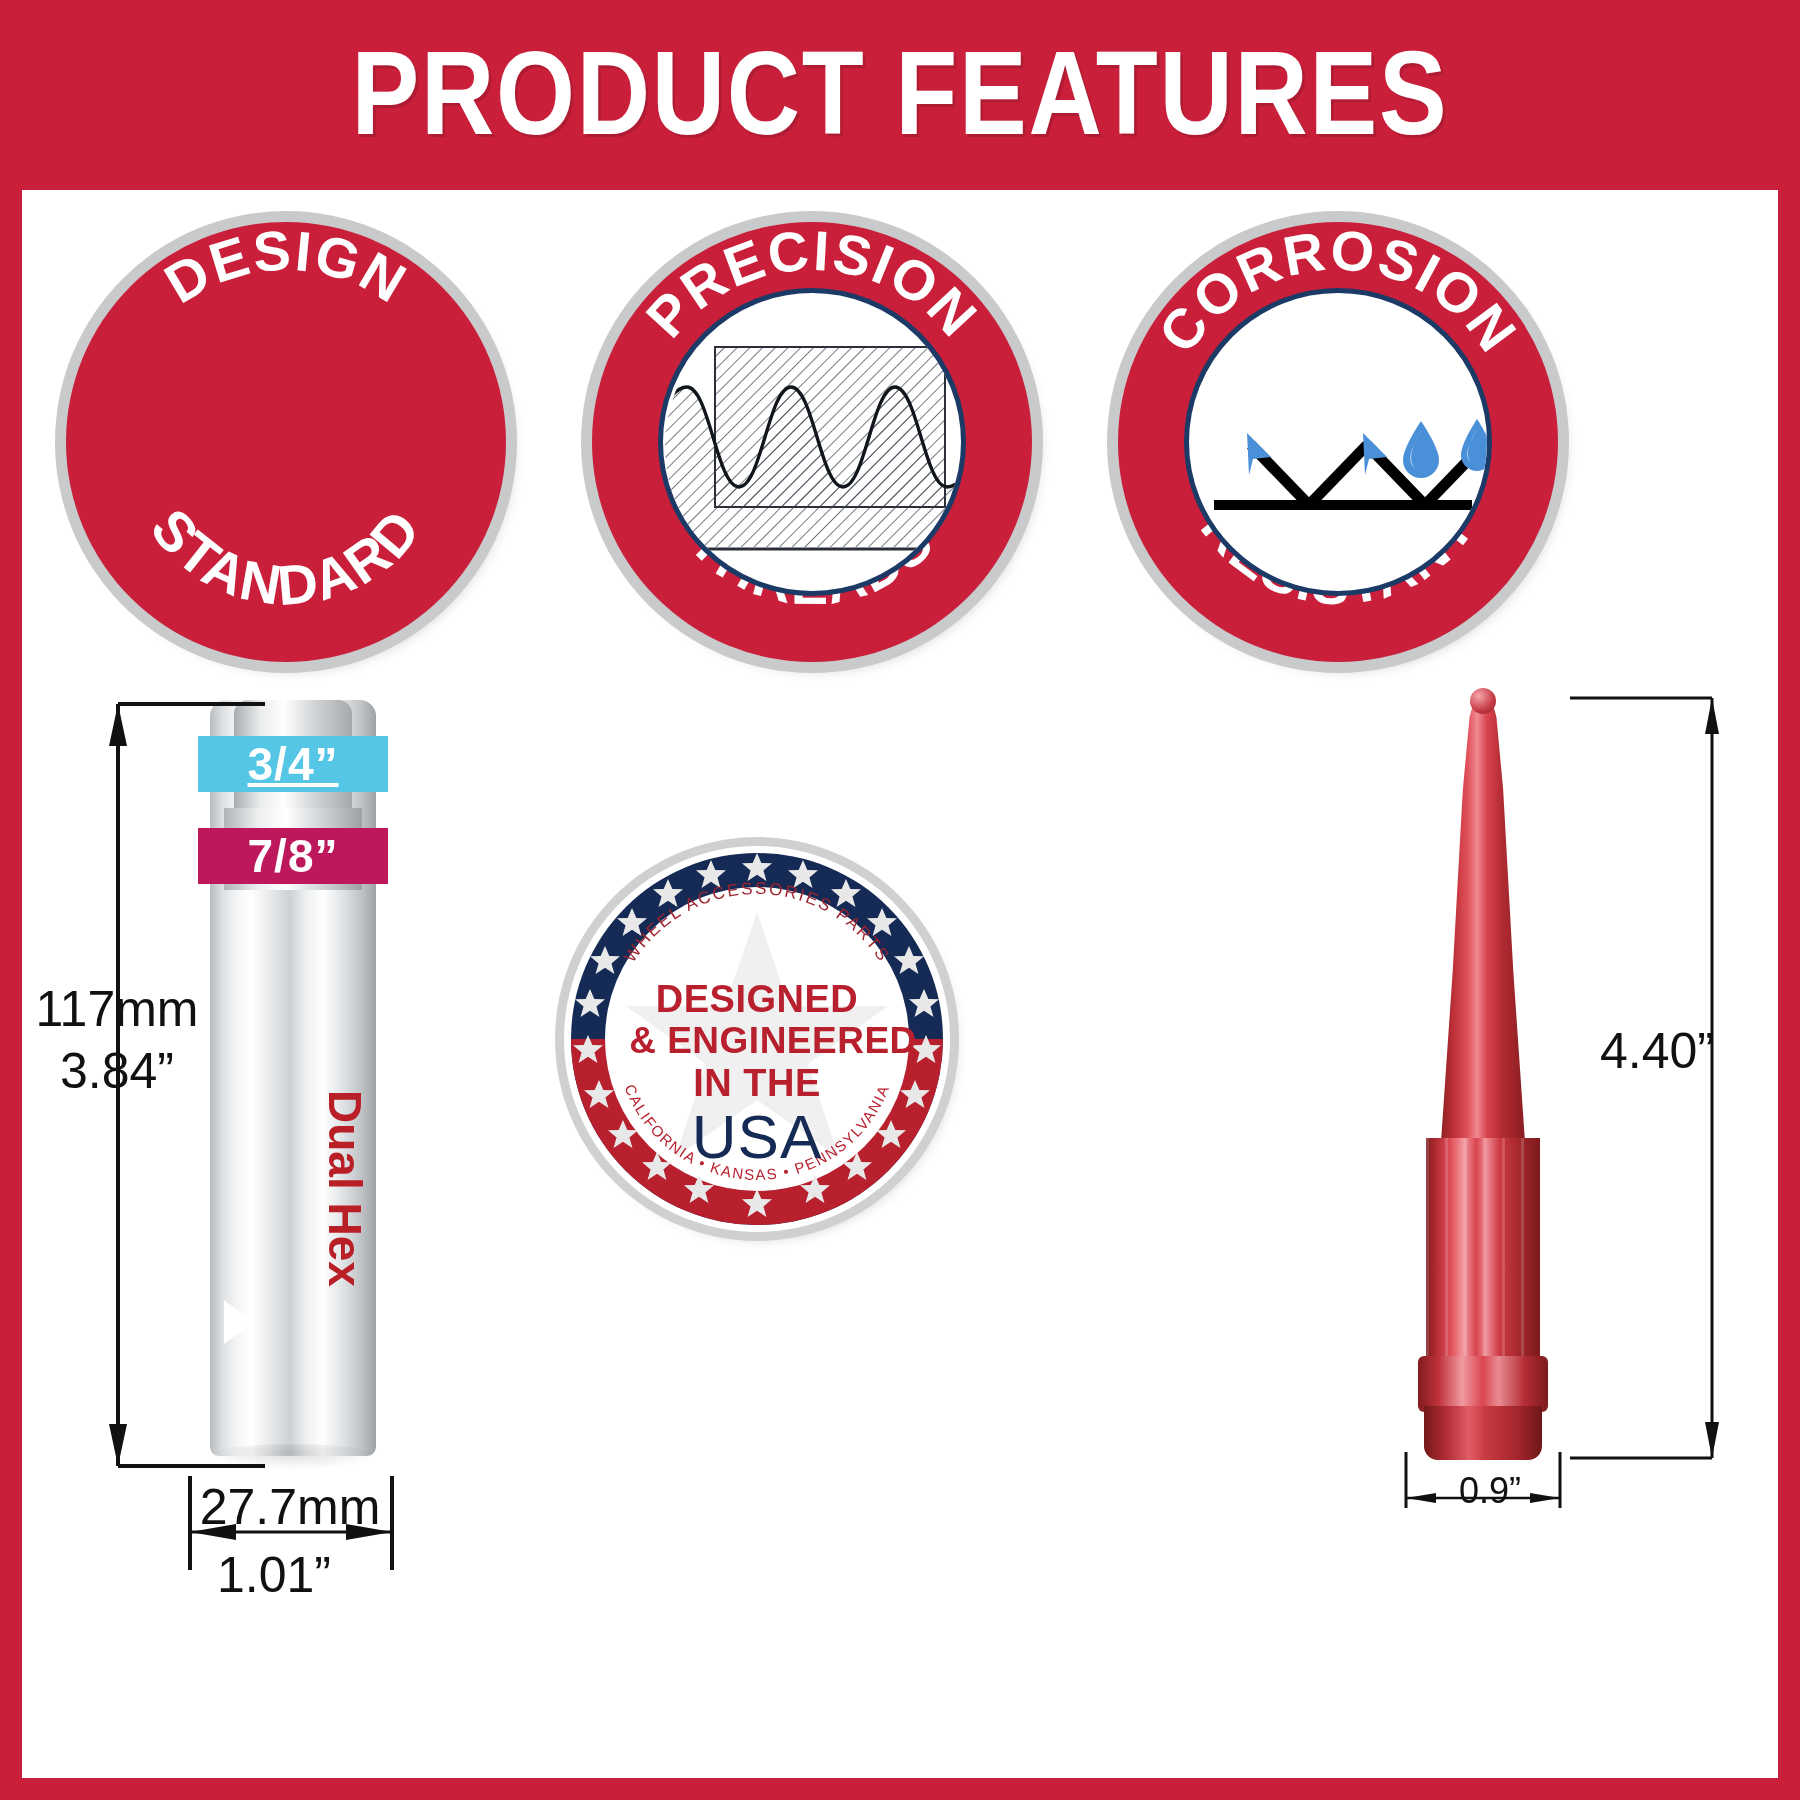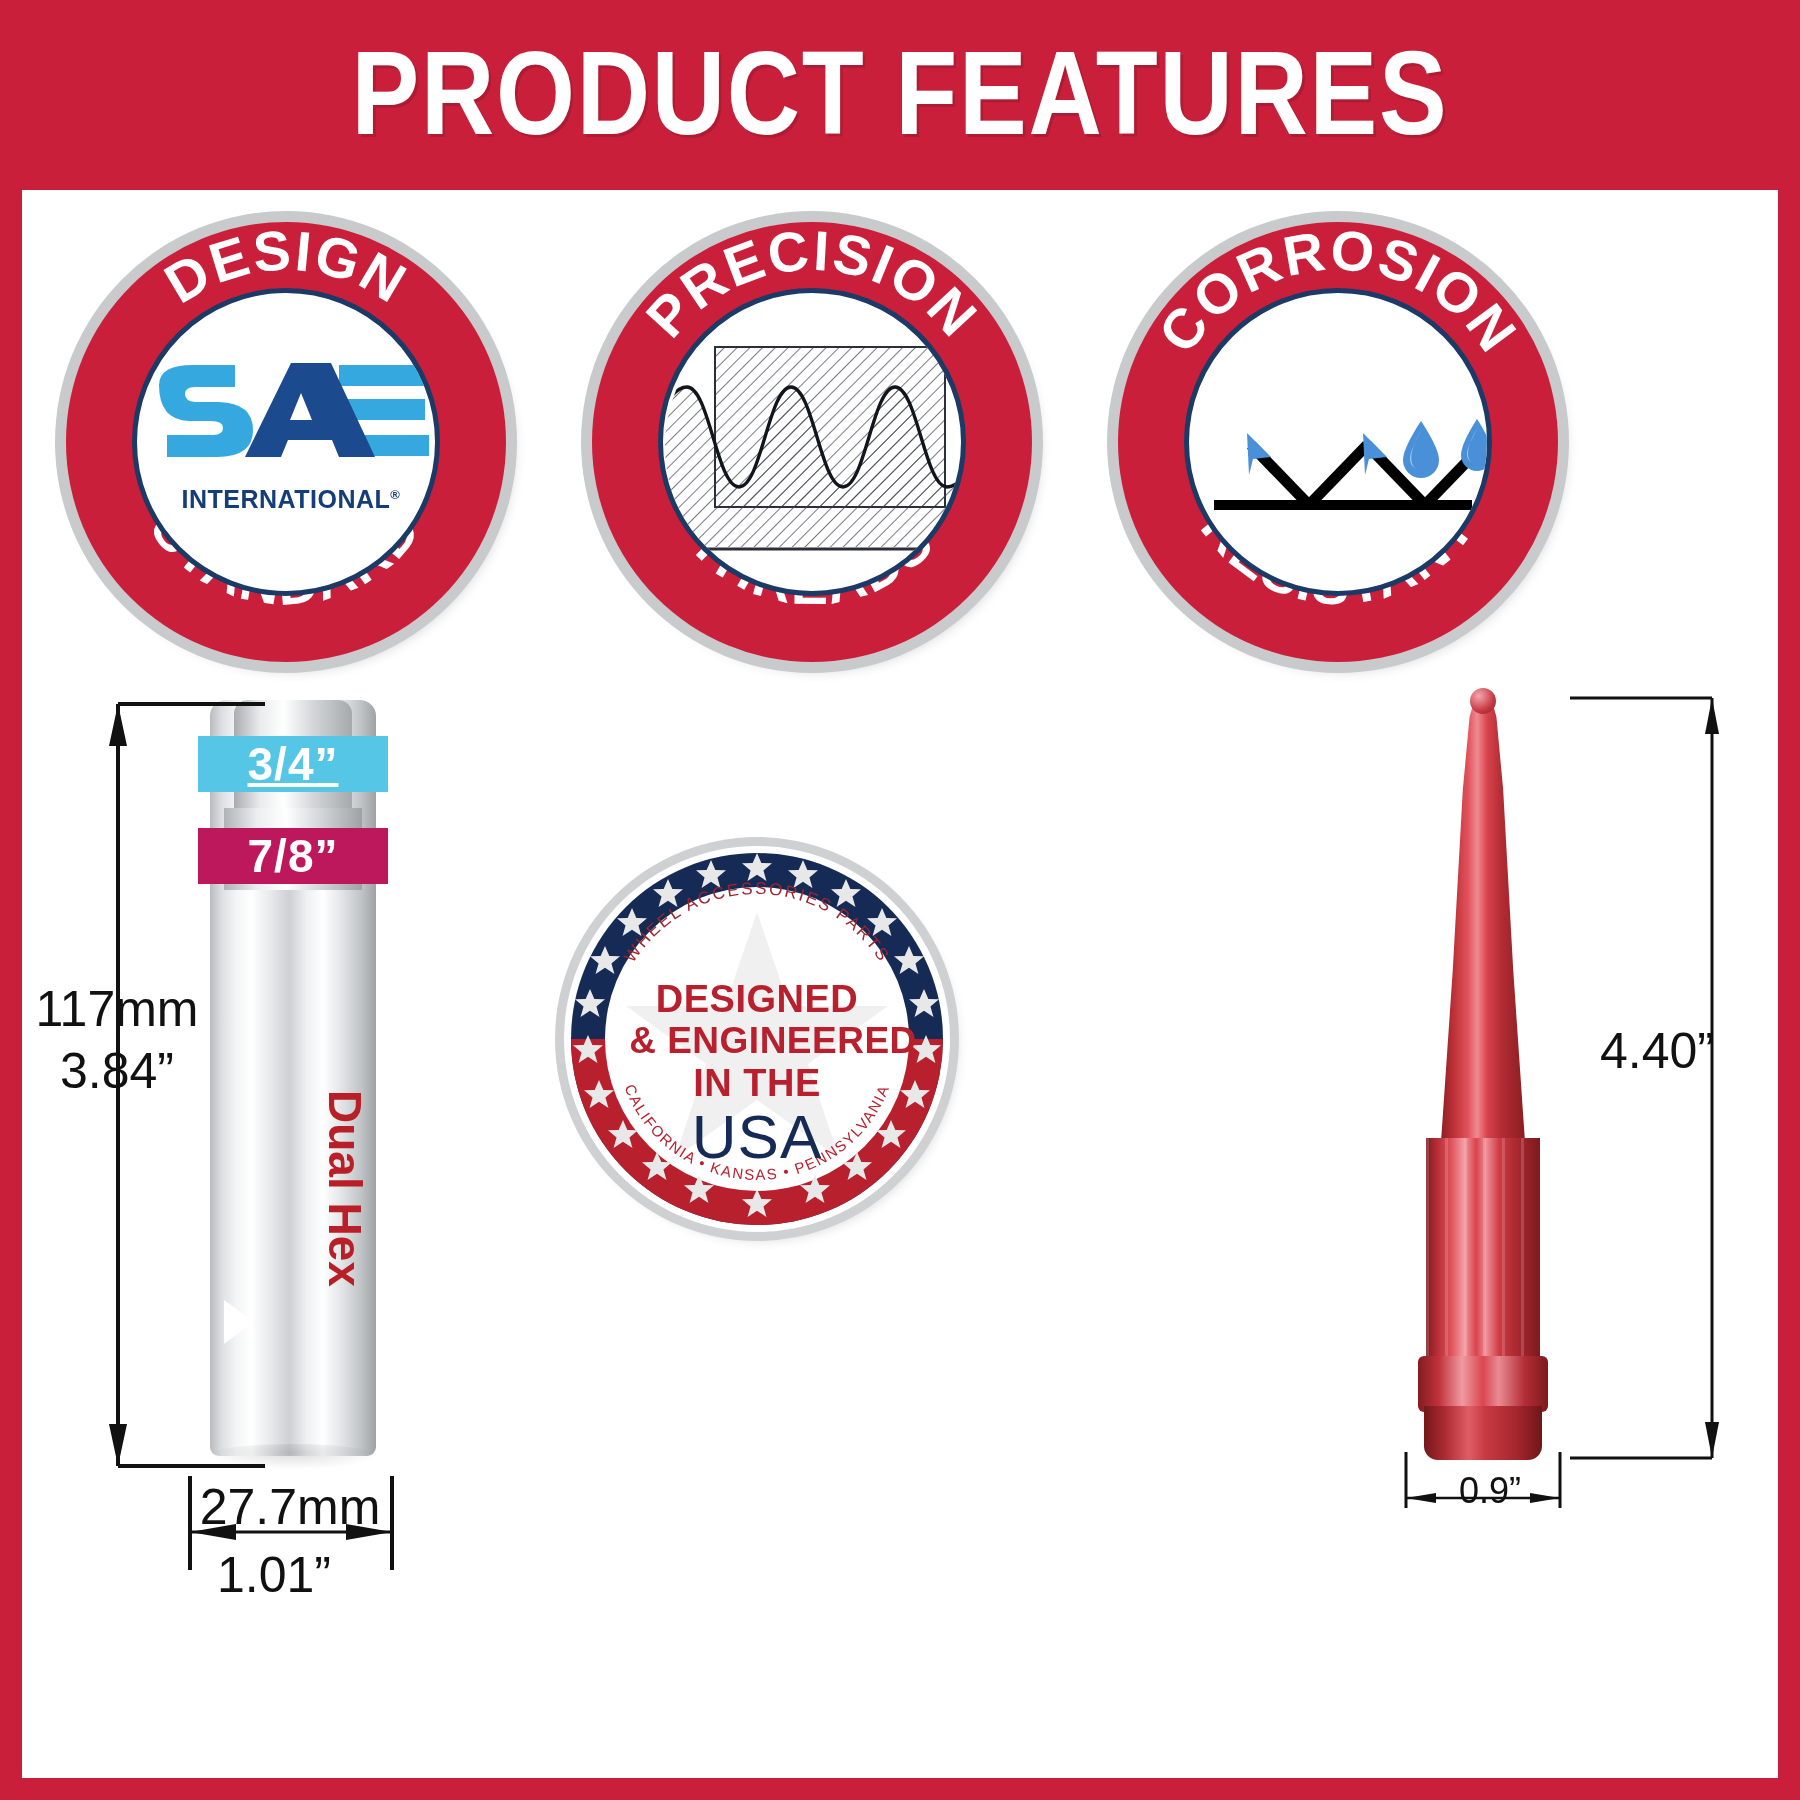--- a/index.html
+++ b/index.html
@@ -120,39 +120,20 @@
 
   <div class="badge" id="badge-sae">
     <svg class="arc-svg" viewBox="0 0 440 440">
       <defs>
         <path id="arcTop1" d="M 48,220 A 172,172 0 0 1 392,220"></path>
         <path id="arcBot1" d="M 58,220 A 162,162 0 0 0 382,220"></path>
       </defs>
       <text text-anchor="middle"><textPath href="#arcTop1" startOffset="50%">DESIGN</textPath></text>
       <text text-anchor="middle"><textPath href="#arcBot1" startOffset="50%">STANDARD</textPath></text>
     </svg>
-    <div class="inner">
-      <div class="sae-wrap">
-        <svg class="sae-mark" viewBox="0 0 300 112">
-
-          <path d="M18 30 q0-20 34-20 h42 v22 h-40 q-10 0-10 7 t10 8 h24 q34 1 34 28 q0 27-36 27 h-50 v-22 h46 q10 0 10-7 t-12-7 h-22 q-30-1-30-36 z" fill="#35a8e0"></path>
-
-          <rect x="198" y="10" width="90" height="21" fill="#35a8e0"></rect>
-          <rect x="198" y="44" width="86" height="21" fill="#35a8e0"></rect>
-          <rect x="198" y="80" width="90" height="21" fill="#35a8e0"></rect>
-
-          <path d="M150 8 h40 l44 94 h-36 l-7-17 h-44 l-7 17 h-36 z M160 38 l-11 27 h22 z" fill="#1b4a8f"></path>
-
-          <rect x="218" y="44" width="70" height="21" fill="#1b4a8f" opacity="0"></rect>
-        </svg>
-        <div class="sae-intl">
-          <span>INTERNATIONAL</span><sup>®</sup>
-        </div>
-      </div>
-    </div>
   </div>
 
   <div class="badge" id="badge-threads">
     <svg class="arc-svg" viewBox="0 0 440 440">
       <defs>
         <path id="arcTop2" d="M 48,220 A 172,172 0 0 1 392,220"></path>
         <path id="arcBot2" d="M 58,220 A 162,162 0 0 0 382,220"></path>
       </defs>
       <text text-anchor="middle"><textPath href="#arcTop2" startOffset="50%">PRECISION</textPath></text>
       <text text-anchor="middle"><textPath href="#arcBot2" startOffset="50%">THREADS</textPath></text>

